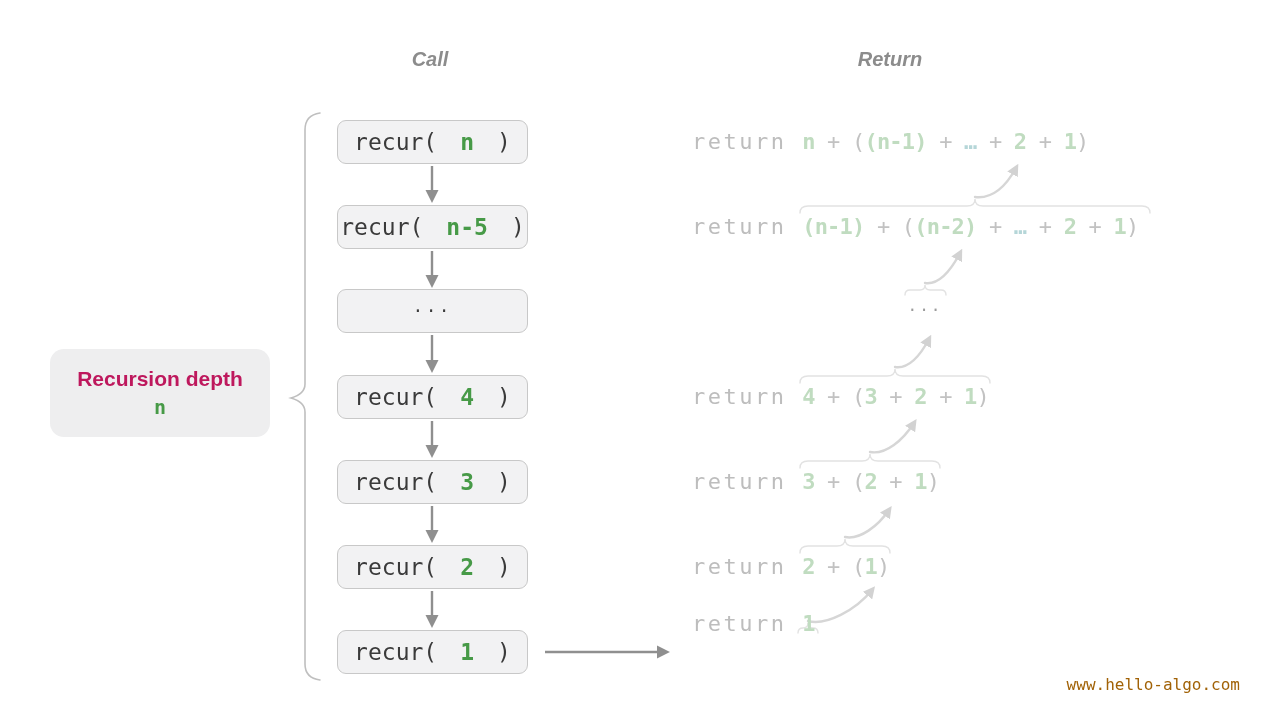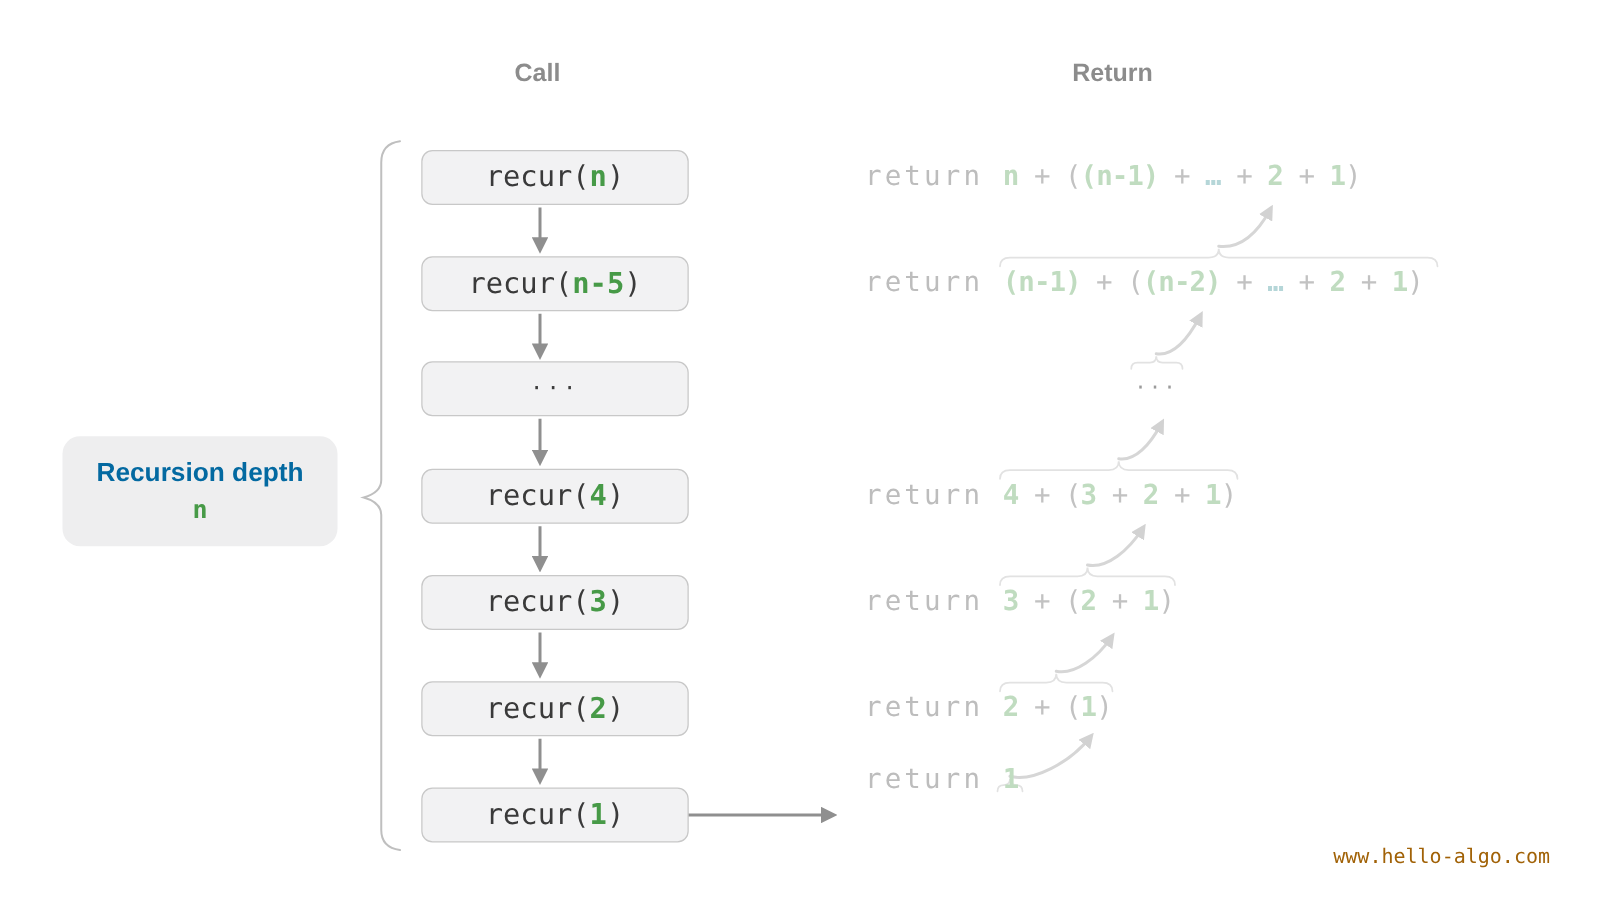--- a/index.html
+++ b/index.html
@@ -2,37 +2,37 @@
 <html><head>
 <meta charset="utf-8">
 <style>
   html,body{margin:0;padding:0;background:#ffffff;}
   .canvas{
     position:relative;width:1280px;height:720px;background:#ffffff;
     overflow:hidden;font-family:"Liberation Sans",sans-serif;
   }
   .layer{position:absolute;left:0;top:0;width:1280px;height:720px;pointer-events:none;}
 
-  .hdr{position:absolute;font-weight:bold;font-size:20px;color:#8c8c8c;}
+  .hdr{position:absolute;font-weight:bold;font-size:20px;color:#8c8c8c;font-style:italic;}
   .call-hdr{left:330px;top:48px;width:200px;text-align:center;}
   .ret-hdr{left:790px;top:48px;width:200px;text-align:center;}
 
   .depth-box{
     position:absolute;left:50px;top:349px;width:220px;height:88px;
     background:#eeeeef;border-radius:14px;
     display:flex;flex-direction:column;align-items:center;justify-content:center;gap:4px;
   }
-  .depth-title{font-weight:bold;font-size:21px;color:#0369a1;}
+  .depth-title{font-weight:bold;font-size:21px;color:#be185d;}
   .depth-value{font-weight:bold;font-size:20px;color:#479a47;font-family:"DejaVu Sans Mono",monospace;}
 
   .cbox{
-    position:absolute;left:337px;width:214px;height:44px;box-sizing:border-box;
+    position:absolute;left:337px;width:191px;height:44px;box-sizing:border-box;
     background:#f2f2f3;border:1.5px solid #c8c8c8;border-radius:9px;
     display:flex;align-items:center;justify-content:center;
-    font-family:"DejaVu Sans Mono",monospace;font-size:23px;white-space:pre;
+    font-family:"DejaVu Sans Mono",monospace;font-size:23px;white-space:pre;gap:23px;
   }
   .cbox.ellipsis{font-size:17px;letter-spacing:3px;}
 
   .rrow{
     position:absolute;left:692px;height:30px;line-height:30px;
     font-family:"DejaVu Sans Mono",monospace;font-size:22px;white-space:pre;
   }
   .rrow-dots{
     position:absolute;left:895px;width:60px;text-align:center;height:24px;line-height:24px;
     font-family:"DejaVu Sans Mono",monospace;font-size:16px;letter-spacing:2px;color:#9b9b9b;

